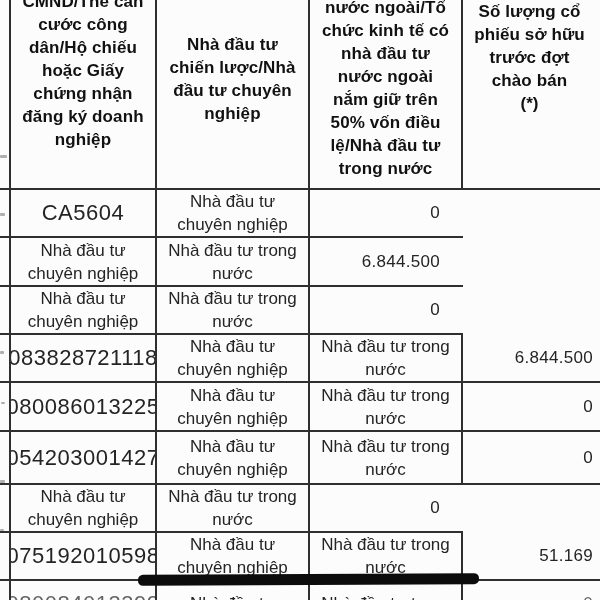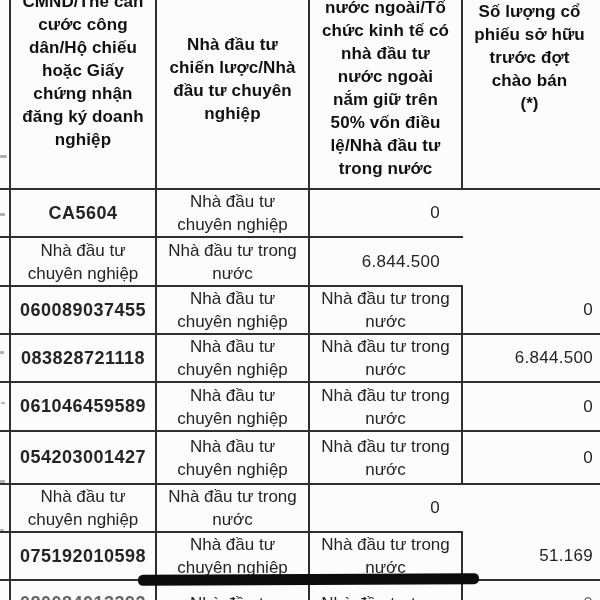--- a/index.html
+++ b/index.html
@@ -48,24 +48,23 @@
     line-height: 23px;
     letter-spacing: 0.1px;
   }
   .h1 { padding-top: 37px; }
   .h2 { padding-top: 80px; }
   .h3 { padding-top: 43px; }
   .h4 { padding-top: 47px; width: 133px; }
 
   
   .idtext {
-    font-size: 18px;
+    font-size: 22px;
     letter-spacing: 0.5px;
     text-align: right;
-    font-weight: bold;
   }
   .twoline {
     white-space: pre-line;
     text-align: center;
     font-size: 17px;
     line-height: 23px;
   }
   .valbox {
     width: 130px;
     padding-right: 6px;
@@ -159,23 +158,20 @@
           <div class="cell c3">
             <div class="twoline">Nhà đầu tư trong
 nước</div>
           </div>
           <div class="cell c4">
             <div class="valbox">6.844.500</div>
           </div>
         </div>
         <div class="row" style="height: 48px;">
           <div class="cell gut"></div>
-          <div class="cell c1">
-            <div class="idtext">060089037455</div>
-          </div>
           <div class="cell c2">
             <div class="twoline">Nhà đầu tư
 chuyên nghiệp</div>
           </div>
           <div class="cell c3">
             <div class="twoline">Nhà đầu tư trong
 nước</div>
           </div>
           <div class="cell c4">
             <div class="valbox">0</div>
@@ -194,21 +190,21 @@
             <div class="twoline">Nhà đầu tư trong
 nước</div>
           </div>
           <div class="cell c4">
             <div class="valbox">6.844.500</div>
           </div>
         </div>
         <div class="row" style="height: 49px;">
           <div class="cell gut"></div>
           <div class="cell c1">
-            <div class="idtext">061046459589</div>
+            <div class="idtext">080086013225</div>
           </div>
           <div class="cell c2">
             <div class="twoline">Nhà đầu tư
 chuyên nghiệp</div>
           </div>
           <div class="cell c3">
             <div class="twoline">Nhà đầu tư trong
 nước</div>
           </div>
           <div class="cell c4">

